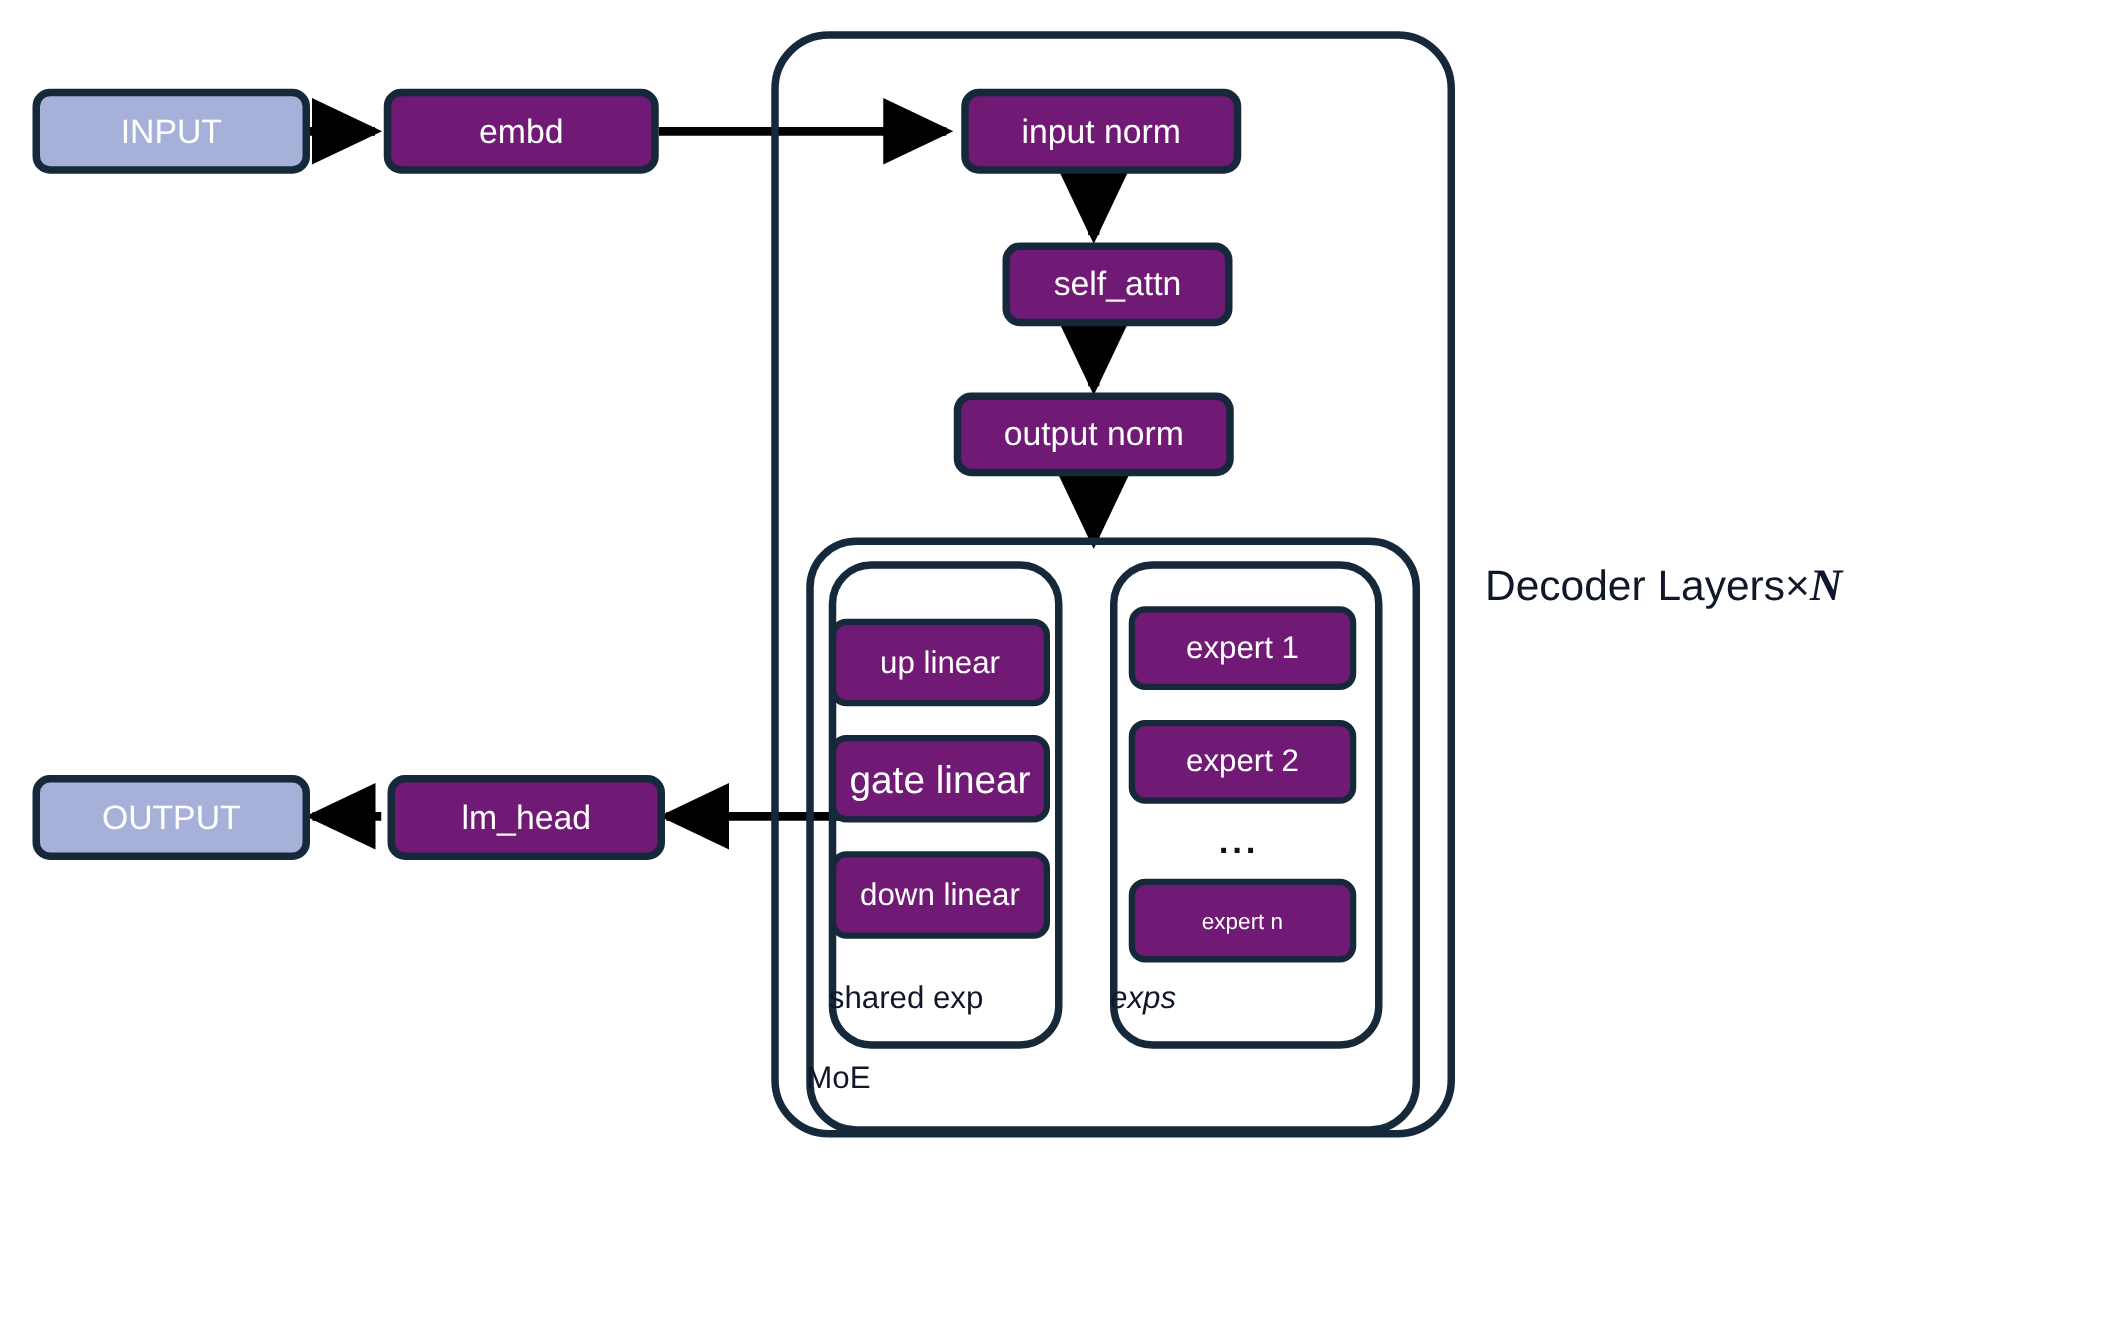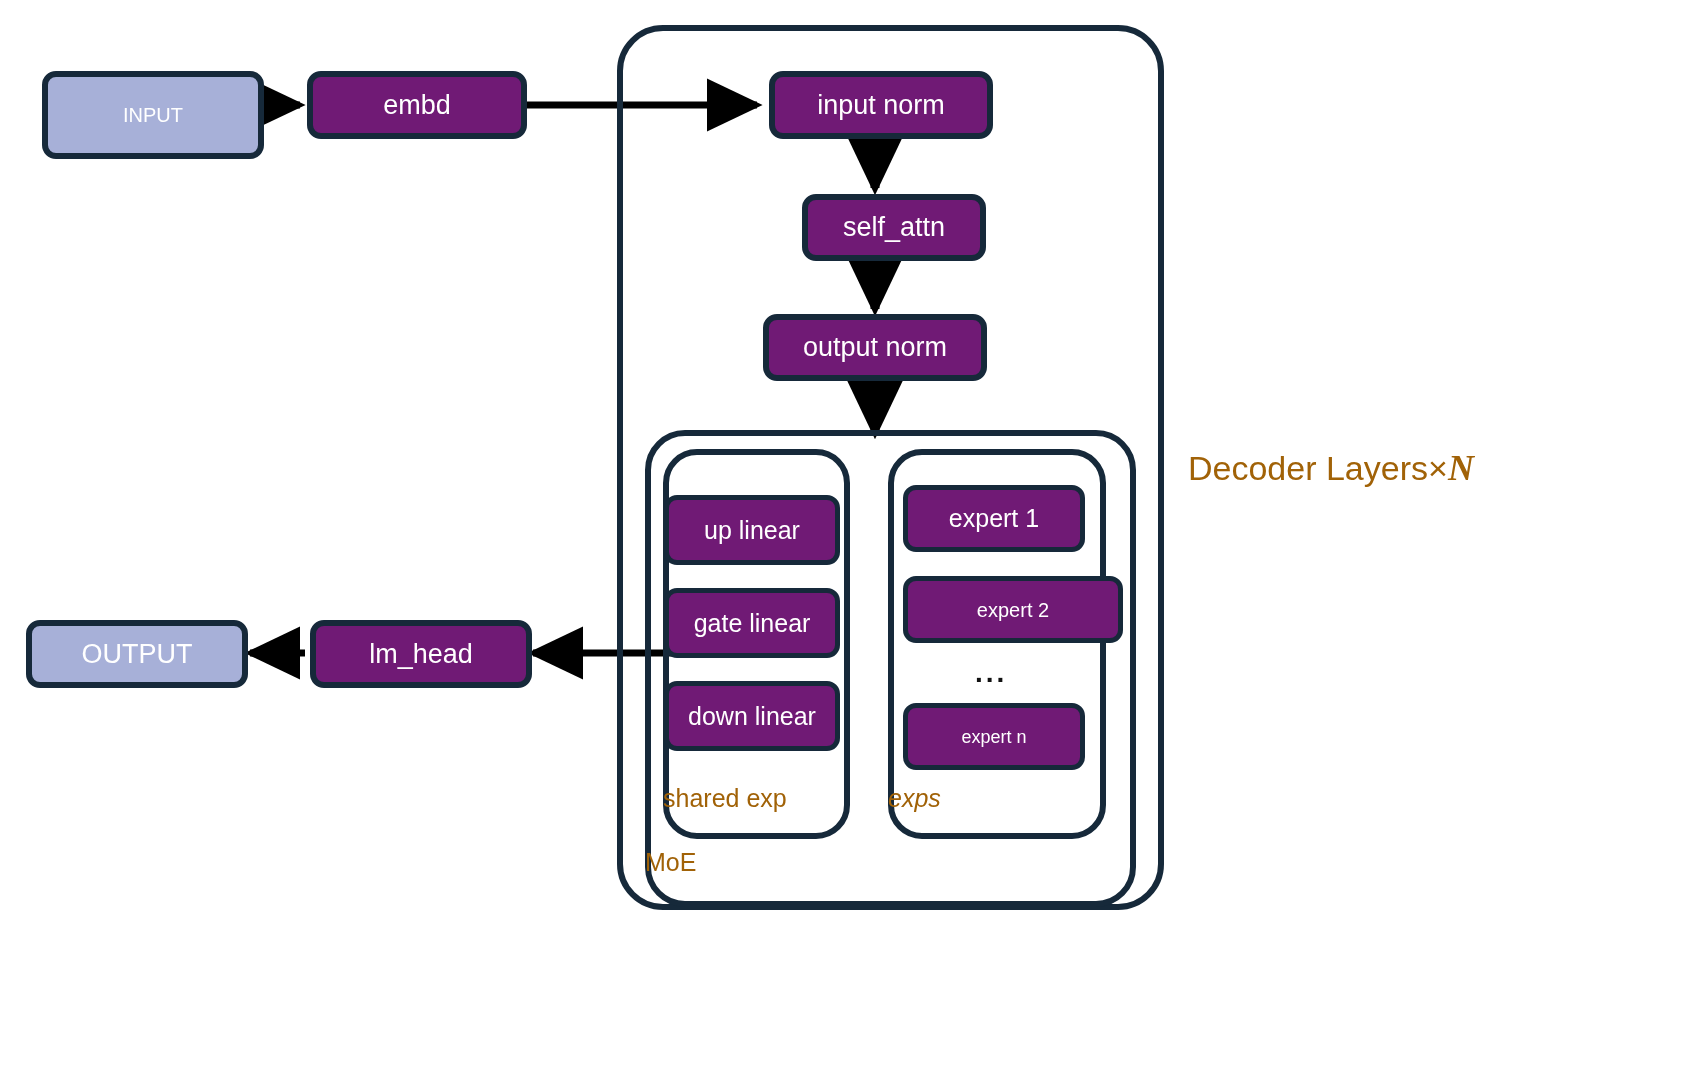--- a/index.html
+++ b/index.html
@@ -50,21 +50,21 @@
     border: 6px solid #16293a;
     background: transparent;
   }
   .group.decoder { border-radius: 46px; }
   .group.moe     { border-radius: 40px; }
   .group.expcol  { border-radius: 34px; }
 
   
   .label {
     position: absolute;
-    color: #a16207;
+    color: #0f172a;
     font-family: "Liberation Sans", sans-serif;
     line-height: 1;
     white-space: nowrap;
     user-select: none;
   }
   .label.centered {
   }
   .dots {
     position: absolute;
     color: #111111;
@@ -107,21 +107,21 @@
   </svg>
 
   <div class="group decoder" style="left:617px; top:25px; width:547px; height:885px;"></div>
 
   <div class="group moe" style="left:645px; top:430px; width:491px; height:477px;"></div>
 
   <div class="group expcol" style="left:663px; top:449px; width:187px; height:390px;"></div>
 
   <div class="group expcol" style="left:888px; top:449px; width:218px; height:390px;"></div>
 
-  <div class="node periwinkle" style="left:26px; top:71px; width:222px; height:88px; font-size:20px;margin-left:16px;">
+  <div class="node periwinkle" style="left:26px; top:71px; width:222px; height:68px; font-size:27px;">
     <span>INPUT</span>
   </div>
 
   <div class="node salmon" style="left:307px; top:71px; width:220px; height:68px; font-size:27px;">
     <span>embd</span>
   </div>
 
   <div class="node salmon" style="left:769px; top:71px; width:224px; height:68px; font-size:27px;">
     <span>input norm</span>
   </div>
@@ -139,35 +139,35 @@
   </div>
 
   <div class="node salmon small" style="left:664px; top:495px; width:176px; height:70px; font-size:25px;">
     <span>up linear</span>
   </div>
 
   <div class="node periwinkle" style="left:26px; top:620px; width:222px; height:68px; font-size:27px;">
     <span>OUTPUT</span>
   </div>
 
-  <div class="node salmon small" style="left:664px; top:588px; width:176px; height:70px; font-size:25px;">
+  <div class="node salmon small" style="left:664px; top:588px; width:176px; height:70px; font-size:31px;">
     <span>gate linear</span>
   </div>
 
   <div class="node salmon small" style="left:664px; top:681px; width:176px; height:70px; font-size:25px;">
     <span>down linear</span>
   </div>
 
   <div class="label centered" style="left:663px; top:786px; width:187px; font-size:25px;">shared exp</div>
 
   <div class="node salmon small" style="left:903px; top:485px; width:182px; height:67px; font-size:25px;">
     <span>expert 1</span>
   </div>
 
-  <div class="node salmon small" style="left:903px; top:576px; width:220px; height:67px; font-size:20px;">
+  <div class="node salmon small" style="left:903px; top:576px; width:182px; height:67px; font-size:25px;">
     <span>expert 2</span>
   </div>
 
   <div class="dots" style="left:975px; top:659px; width:40px; font-size:28px;">...</div>
 
   <div class="node salmon small" style="left:903px; top:703px; width:182px; height:67px; font-size:18px;">
     <span>expert n</span>
   </div>
 
   <div class="label centered" style="left:888px; top:786px; width:218px; font-size:25px;font-style:italic;">exps</div>

